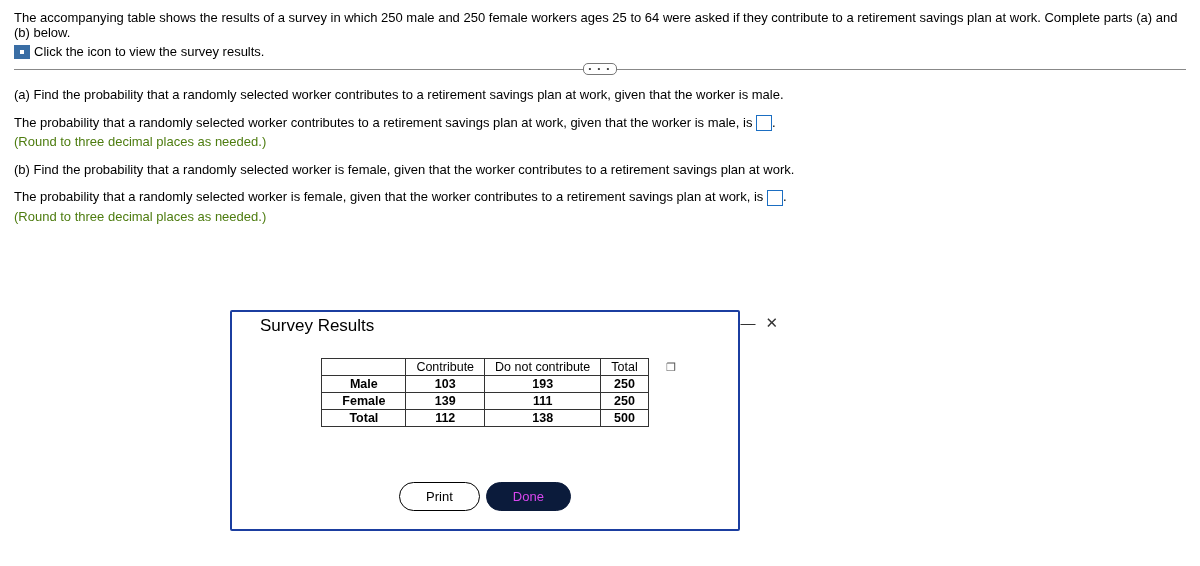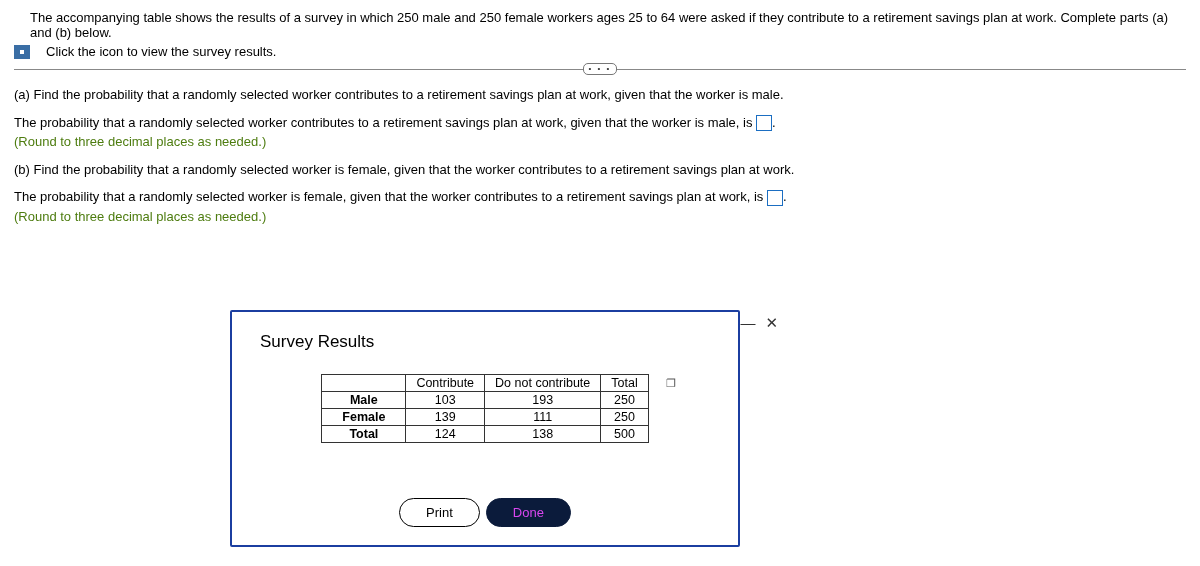--- a/index.html
+++ b/index.html
@@ -6,26 +6,26 @@
     margin: 0;
     padding: 8px 14px;
     font-family: Arial, Helvetica, sans-serif;
     font-size: 13px;
     color: #000;
     background: #fff;
     width: 1200px;
     box-sizing: border-box;
   }
   .intro-line {
-    margin: 2px 0 4px 16px;
+    margin: 2px 0 4px 0;
   }
   .icon-line {
     display: flex;
     align-items: center;
-    gap: 16px;
+    gap: 4px;
     margin-bottom: 10px;
   }
   .table-icon {
     width: 16px;
     height: 14px;
     border: 1px solid #3a6ea5;
     display: inline-block;
     position: relative;
     box-sizing: border-box;
     background: linear-gradient(#3a6ea5 33%, transparent 33%, transparent 66%, #3a6ea5 66%),
@@ -92,36 +92,36 @@
     top: 2px;
     display: flex;
     gap: 10px;
     font-size: 15px;
     color: #333;
   }
   .modal-ctrls span {
     cursor: default;
   }
   .modal-body {
-    padding: 20px 28px 18px 28px;
+    padding: 4px 28px 18px 28px;
   }
   .modal-title {
     font-size: 17px;
     margin-bottom: 22px;
   }
   .data-table {
     border-collapse: collapse;
     margin: 0 auto;
   }
   .data-table td, .data-table th {
     border: 1px solid #333;
     padding: 1px 10px;
     font-size: 12.5px;
     text-align: center;
-    font-weight: normal;
+    font-weight: bold;
   }
   .data-table th.hdr {
     font-weight: normal;
   }
   .data-table td.rowlbl {
     font-weight: bold;
     padding:1px 20px;
   }
   .data-table td.corner {
     border: 1px solid #333;
@@ -205,21 +205,21 @@
         <td>250</td>
       </tr>
       <tr>
         <td class="rowlbl">Female</td>
         <td>139</td>
         <td>111</td>
         <td>250</td>
       </tr>
       <tr>
         <td class="rowlbl">Total</td>
-        <td>124</td>
+        <td>112</td>
         <td>138</td>
         <td>500</td>
       </tr>
     </tbody>
       </table>
     <span class="copy-icon" style="position:relative; top:-66px; left:402px;">❐</span>
 
     <div class="modal-buttons">
       <div class="btn btn-print">Print</div>
       <div class="btn btn-done">Done</div>

